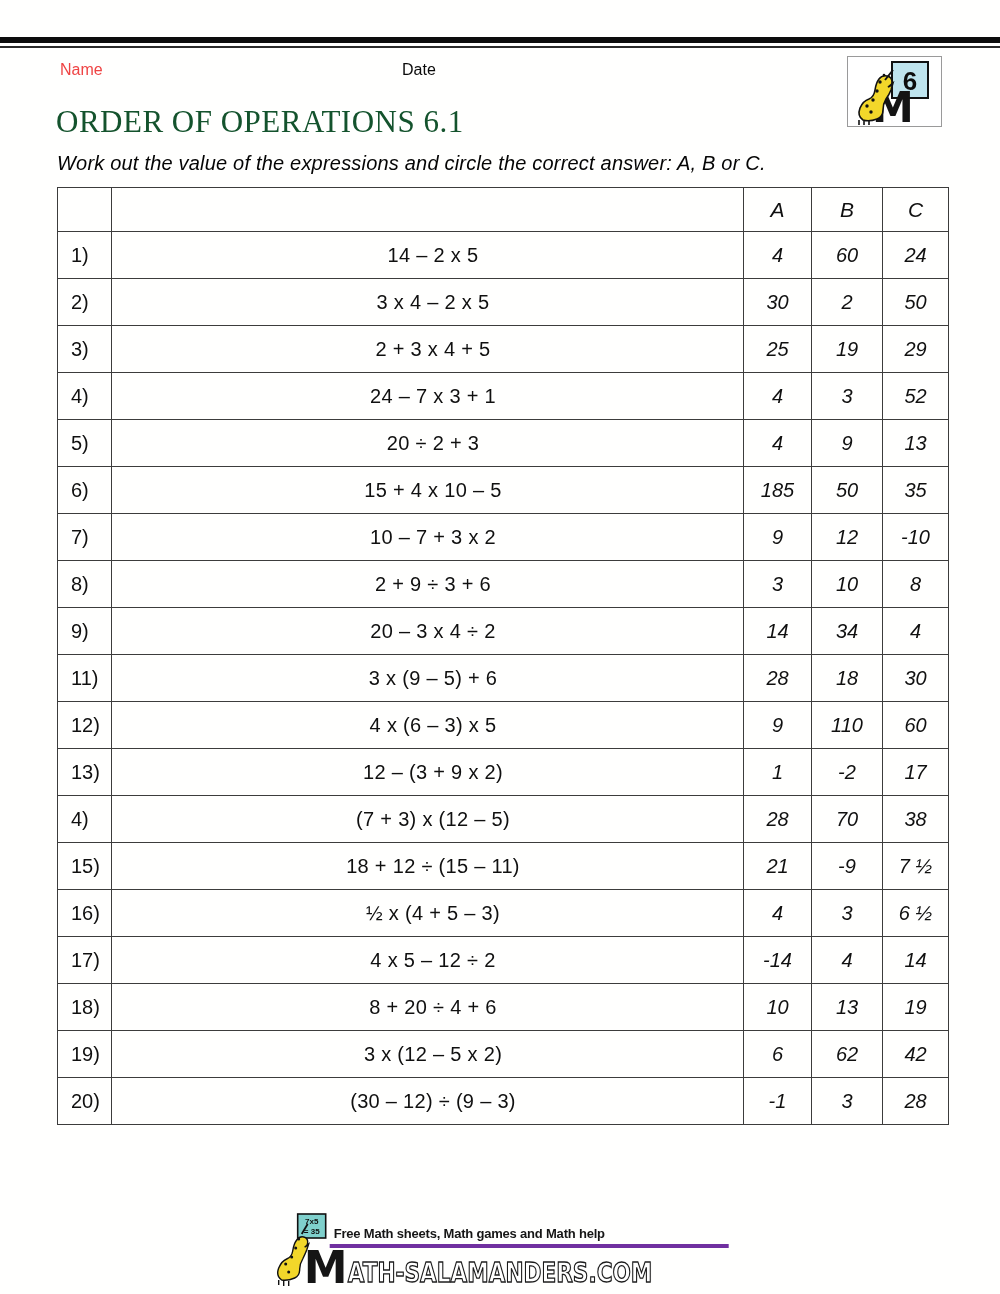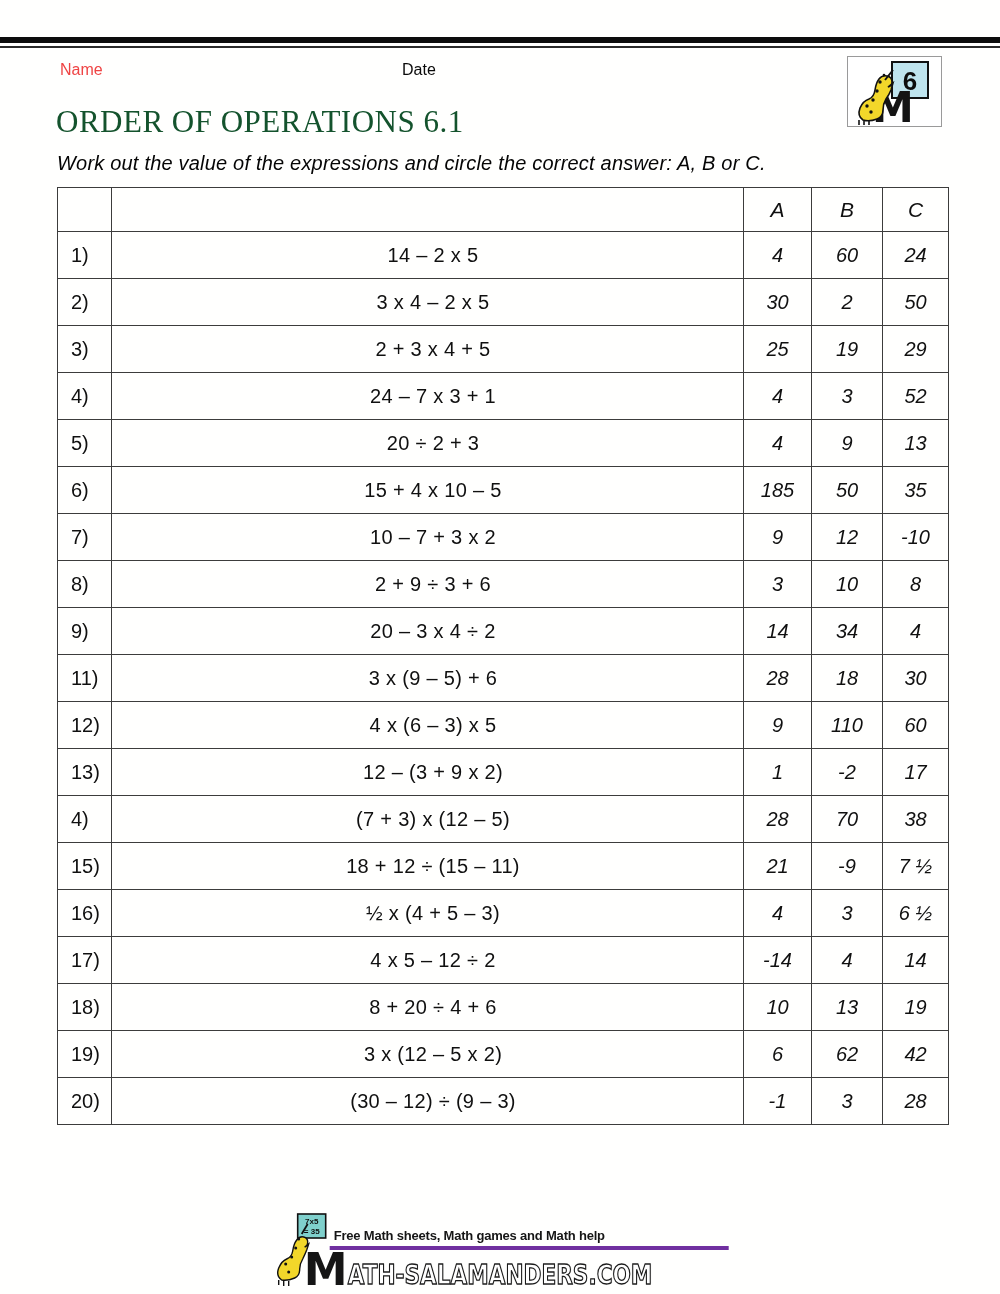--- a/index.html
+++ b/index.html
@@ -58,21 +58,21 @@
   .col-b { width: 71px; }
   .col-c { width: 66px; }
   .cell-num  { text-align: left; padding-left: 13px; }
   .cell-expr { text-align: center; padding-left: 11px; letter-spacing: 0.3px; }
   .cell-abc  { text-align: center; font-style: italic; }
   .worksheet thead .cell-abc { font-size: 21px; }
 
   
   .footer {
     position: absolute; left: 50%; top: 1208px; transform: translateX(-50%);
-    display: flex; align-items: flex-end;
+    display: flex; align-items: center;
   }
   .footer-icon { margin-top: 4px; }
   .footer-text { display: flex; flex-direction: column; margin-left: 2px; margin-top: 16px; }
   .tagline { font-size: 13px; font-weight: bold; color: #151515; letter-spacing: -0.2px; padding-left: 4px; white-space: nowrap; }
   .purple-rule { height: 4px; background: #7030a0; margin-top: 3px; width: 100%; }
   .wordmark { display: flex; align-items: flex-end; line-height: 0.9; margin-top: 1px; margin-left: -26px; white-space: nowrap; }
   .wm-m {
     font-size: 44px; font-weight: bold; color: #151515;
     font-family: "DejaVu Sans", sans-serif; line-height: 0.85;
   }

